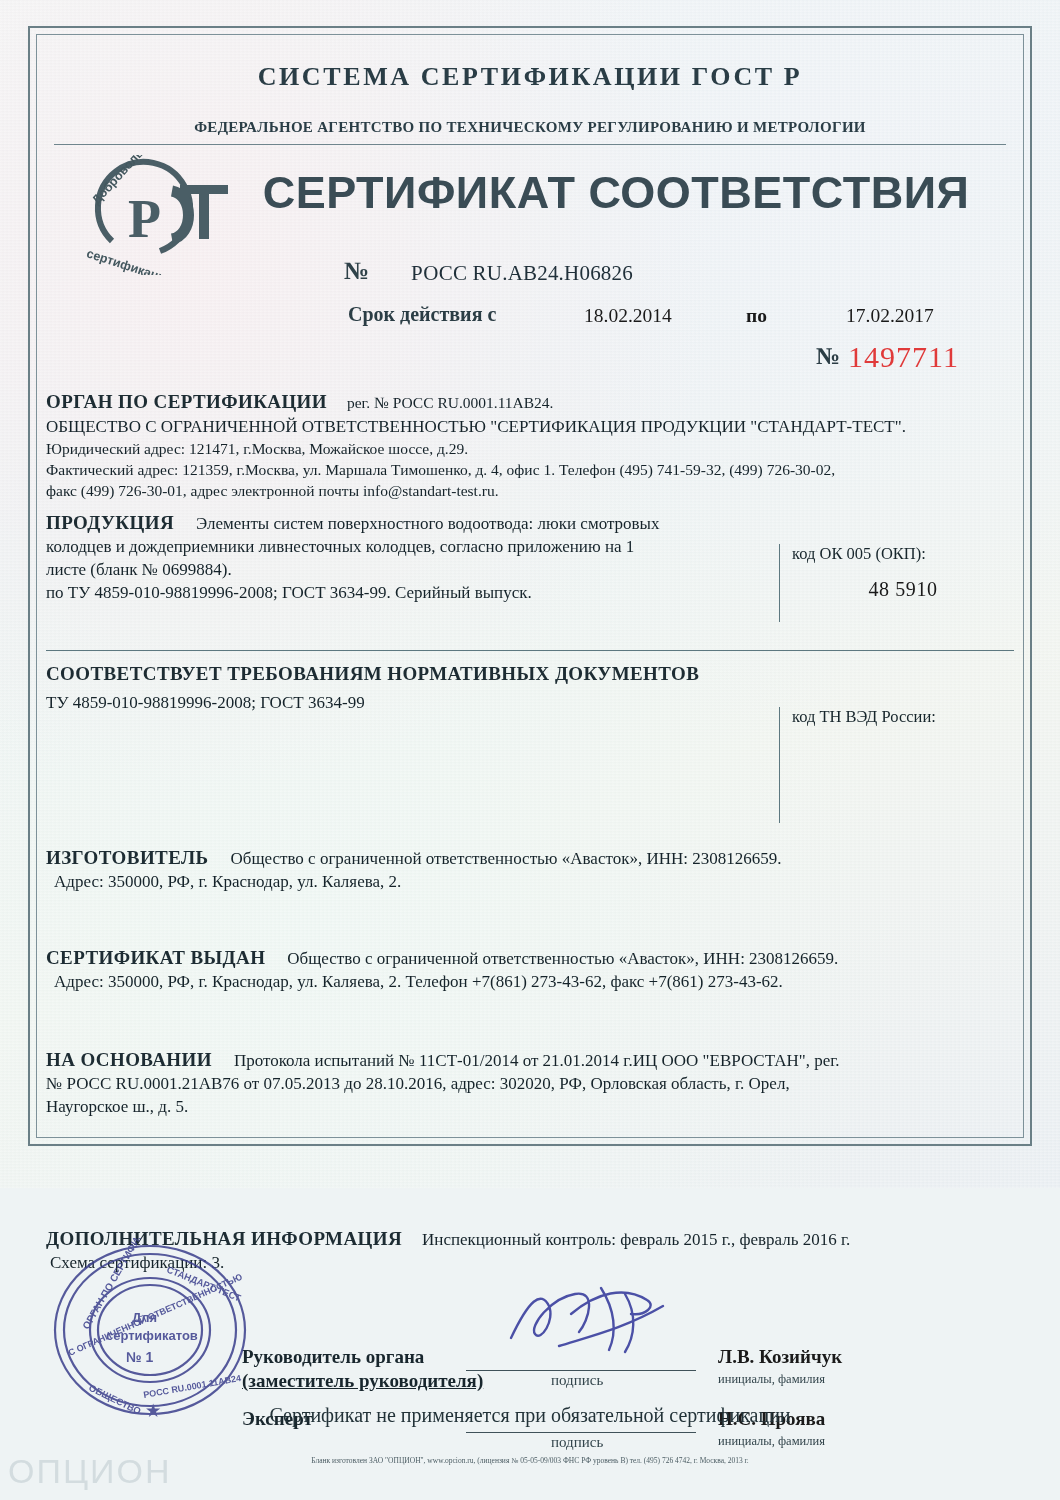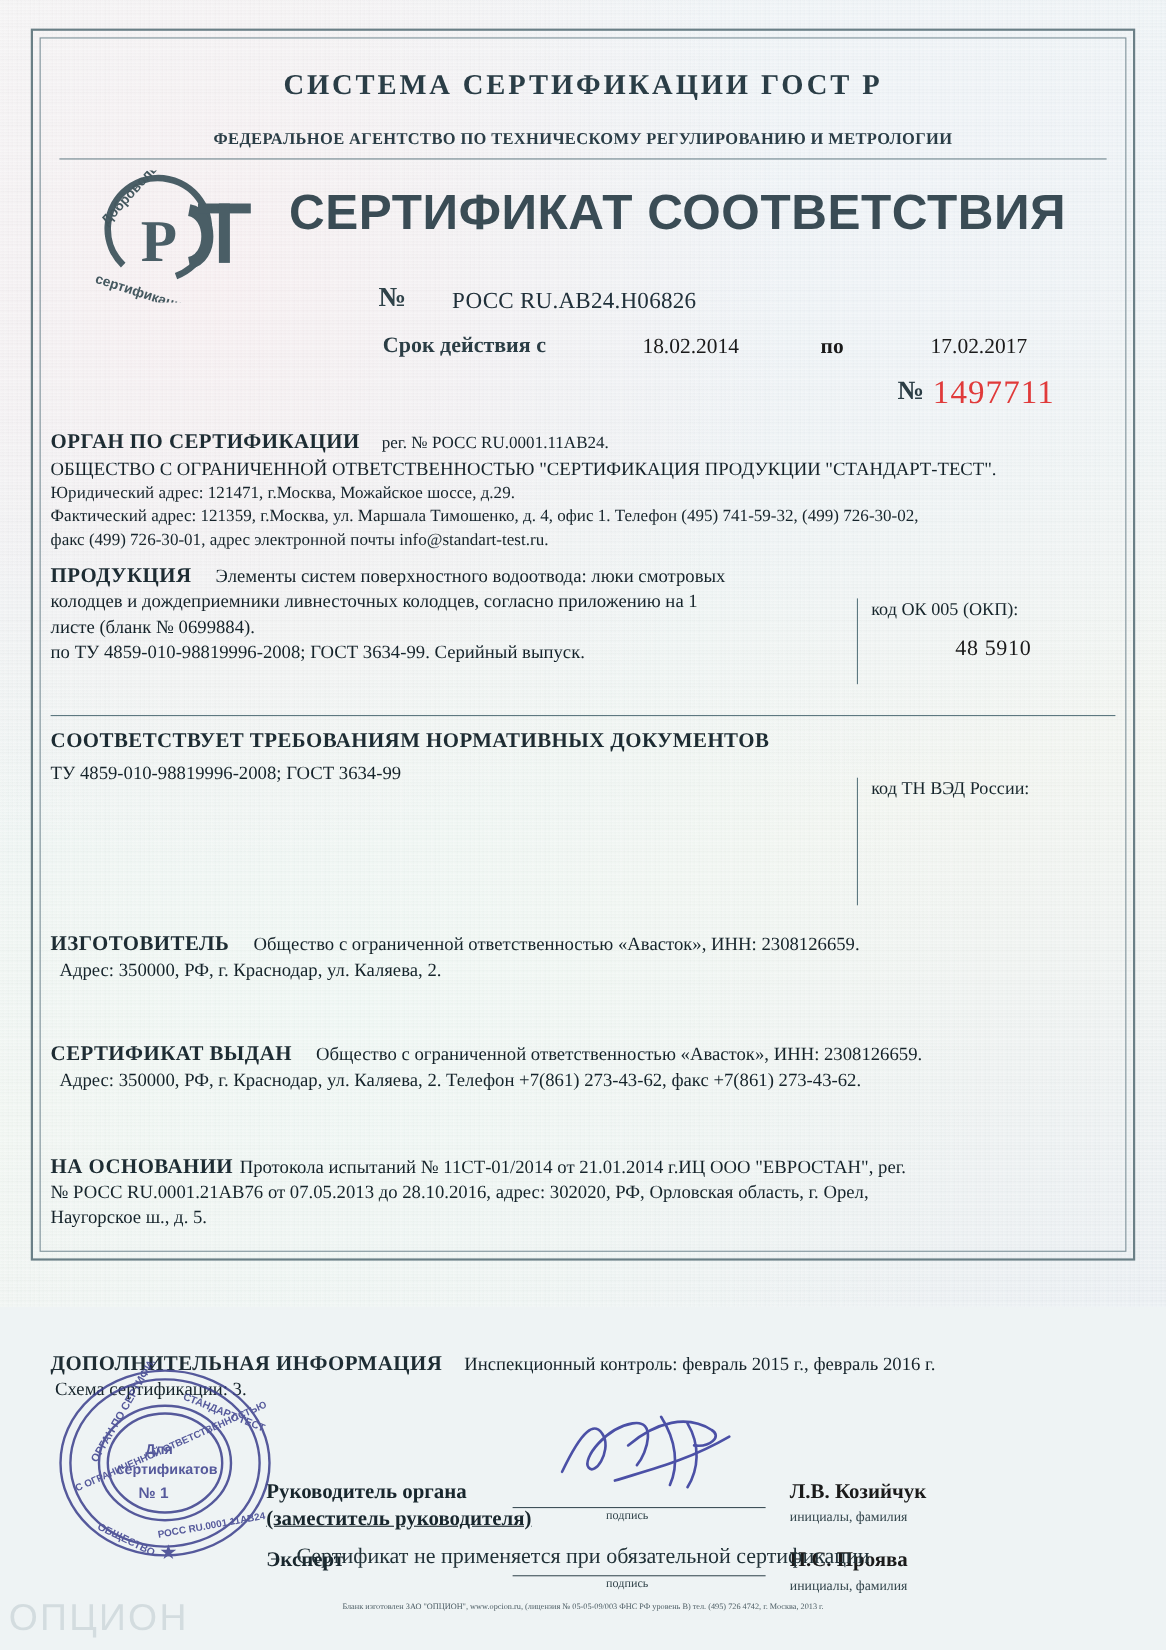--- a/index.html
+++ b/index.html
@@ -98,21 +98,21 @@
   }
   .codebox .cl{font-size:16.5px;color:#17262c;}
   .codebox .cv{font-size:20px;text-align:center;margin-top:14px;letter-spacing:0.6px;}
   .rule-full{border-bottom:1.4px solid #5d7880;}
 
   .sig-area{position:relative;margin-top:18px;height:150px;}
   .sig-row{position:relative;height:56px;}
   .sig-label{position:absolute;left:196px;top:10px;font-size:19px;font-weight:bold;color:#18262d;}
   .sig-label2{position:absolute;left:196px;top:34px;font-size:19px;font-weight:bold;color:#18262d;text-decoration:underline;}
   .sig-line{position:absolute;left:420px;top:34px;width:230px;border-bottom:1.3px solid #3f5159;}
-  .sig-cap{position:absolute;left:505px;top:36px;font-size:11px;color:#33454c;text-align:center;}
+  .sig-cap{position:absolute;left:505px;top:36px;font-size:15px;color:#33454c;text-align:center;}
   .sig-name{position:absolute;left:672px;top:10px;font-size:19px;font-weight:bold;}
   .sig-sub{position:absolute;left:672px;top:36px;font-size:12.5px;color:#33454c;}
 
   .footnote{
     position:absolute;left:120px;top:1404px;width:820px;text-align:center;
     font-size:20px;color:#223238;font-weight:normal;
   }
   .printer{
     position:absolute;left:230px;top:1456px;width:600px;text-align:center;
     font-size:7.5px;color:#4b5c63;
@@ -225,21 +225,21 @@
     </div>
 
     <div class="sec" style="margin-top:54px">
       <span class="sec-h">СЕРТИФИКАТ ВЫДАН</span>
       <span class="txt" style="margin-left:18px">Общество с ограниченной ответственностью «Авасток», ИНН: 2308126659.</span>
       <div class="txt" style="margin-left:8px">Адрес: 350000, РФ, г. Краснодар, ул. Каляева, 2. Телефон +7(861) 273-43-62, факс +7(861) 273-43-62.</div>
     </div>
 
     <div class="sec" style="margin-top:56px">
       <span class="sec-h">НА ОСНОВАНИИ</span>
-      <span class="txt" style="margin-left:2px">Протокола испытаний № 11СТ-01/2014 от 21.01.2014 г.ИЦ ООО "ЕВРОСТАН", рег.</span>
+      <span class="txt" style="margin-left:18px">Протокола испытаний № 11СТ-01/2014 от 21.01.2014 г.ИЦ ООО "ЕВРОСТАН", рег.</span>
       <div class="txt">№ РОСС RU.0001.21АВ76 от 07.05.2013 до 28.10.2016, адрес: 302020, РФ, Орловская область, г. Орел,</div>
       <div class="txt">Наугорское ш., д. 5.</div>
     </div>
 
     <div class="sec" style="margin-top:110px">
       <span class="sec-h">ДОПОЛНИТЕЛЬНАЯ ИНФОРМАЦИЯ</span>
       <span class="txt" style="margin-left:16px">Инспекционный контроль: февраль 2015 г., февраль 2016 г.</span>
       <div class="txt" style="margin-left:4px">Схема сертификации: 3.</div>
     </div>
 

